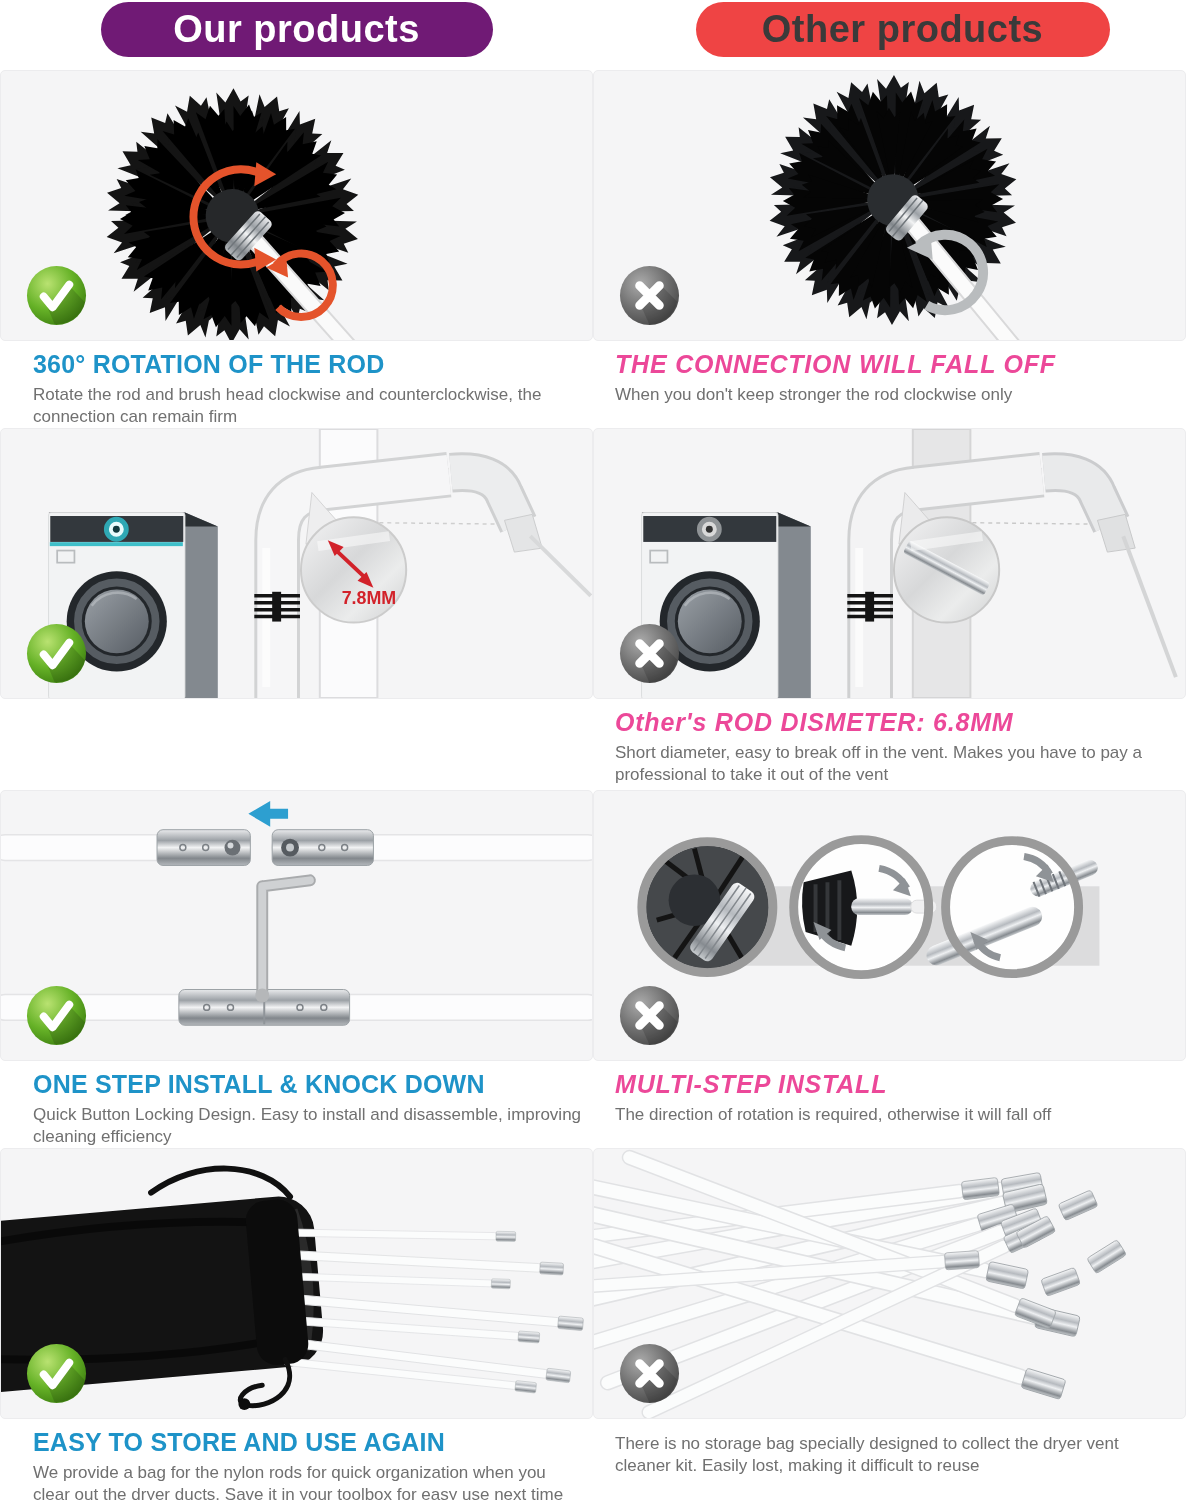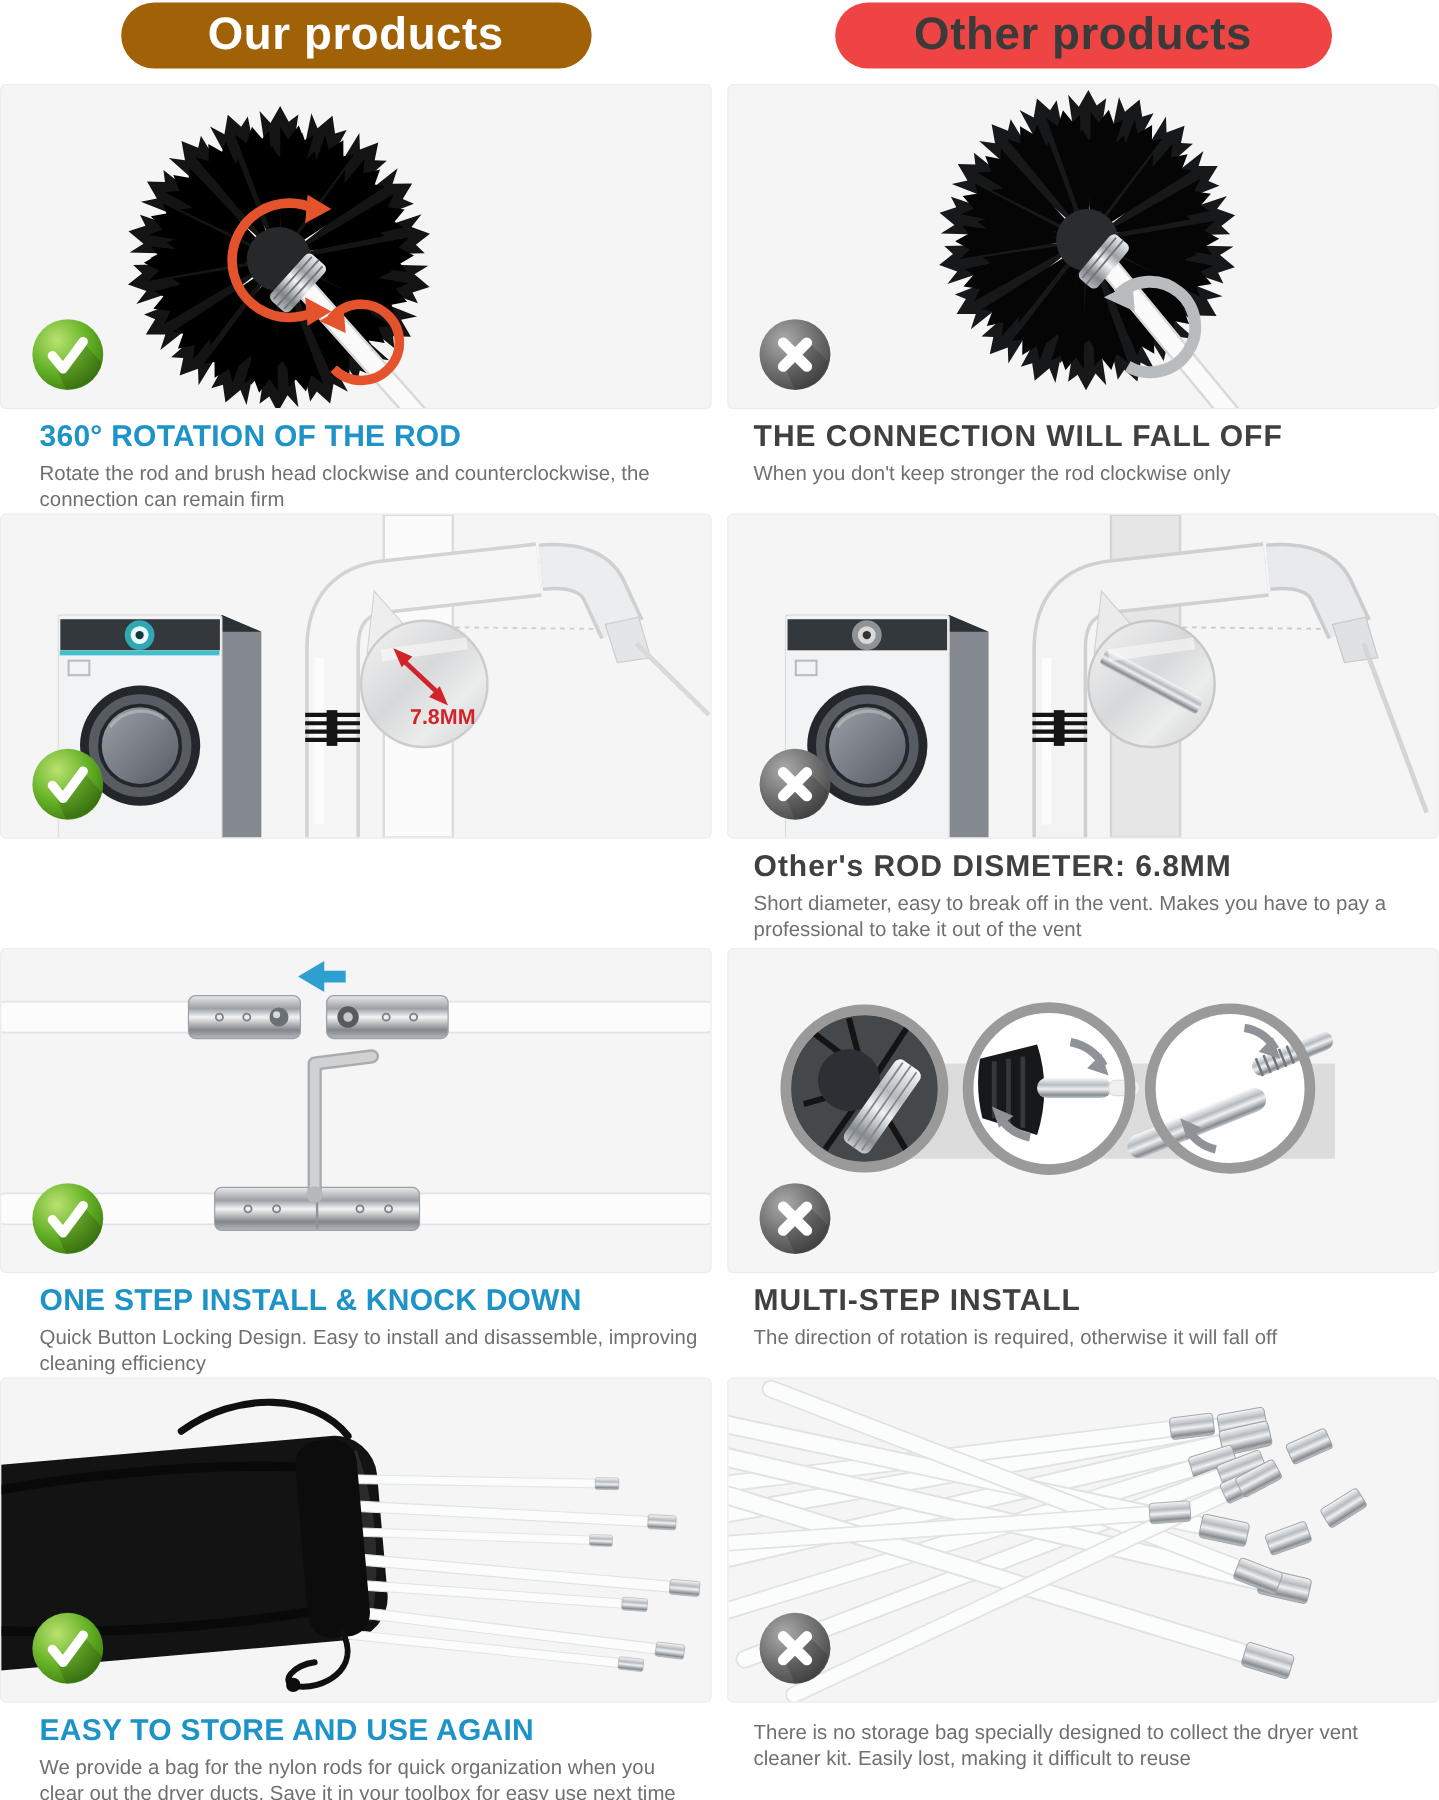--- a/index.html
+++ b/index.html
@@ -1,33 +1,33 @@
 <!DOCTYPE html>
 <html><head>
 <meta charset="utf-8">
 <style>
   *{box-sizing:border-box}
   html,body{margin:0;padding:0}
   body{width:1199px;height:1500px;background:#fff;font-family:"Liberation Sans",sans-serif;overflow:hidden;position:relative}
   .header{display:grid;grid-template-columns:593px 593px;column-gap:13px;margin-top:2px}
   .pill{height:55px;border-radius:28px;display:flex;align-items:center;justify-content:center;font-weight:700;font-size:38px;letter-spacing:.5px}
-  .pill-ours{width:392px;margin:0 auto;background:#a16207;color:#fff}
+  .pill-ours{width:392px;margin:0 auto;background:#701a75;color:#fff}
   .pill-others{width:414px;margin:0 auto;background:#ef4444;color:#3A3A3A}
   main{margin-top:13px}
-  .row{display:grid;grid-template-columns:593px 593px;column-gap:13px;height:358px}
+  .row{display:grid;grid-template-columns:593px 593px;height:358px}
   .row.tall{height:362px}
   .panel{position:relative;height:271px;background:#f5f5f6;border:1px solid #ececee;border-radius:5px;overflow:hidden}
   .panel svg.illus{display:block;width:100%;height:100%}
   .badge{position:absolute;left:24px;bottom:13px;width:63px;height:63px}
   .badge svg{width:100%;height:100%;display:block}
   .text{padding:9px 8px 0 33px}
   .cell.other .text{padding-left:22px}
   .title{margin:0;font-size:25px;font-weight:700;color:#1E93C8;letter-spacing:.2px}
   .title .red{color:#D2222A;margin-left:8px}
-  .cell.other .title{color:#404040;letter-spacing:.8px}
+  .cell.other .title{color:#ec4899;font-style:italic;letter-spacing:.8px}
   .body{margin:5px 0 0;font-size:17px;line-height:1.27;color:#707070;max-width:566px}
 </style>
 </head>
 <body>
 
 <svg width="0" height="0" style="position:absolute" aria-hidden="true">
 <defs>
   <linearGradient id="silver" x1="0" y1="0" x2="0" y2="1">
     <stop offset="0" stop-color="#f7f8f9"></stop>
         <stop offset=".35" stop-color="#b6babf"></stop>

